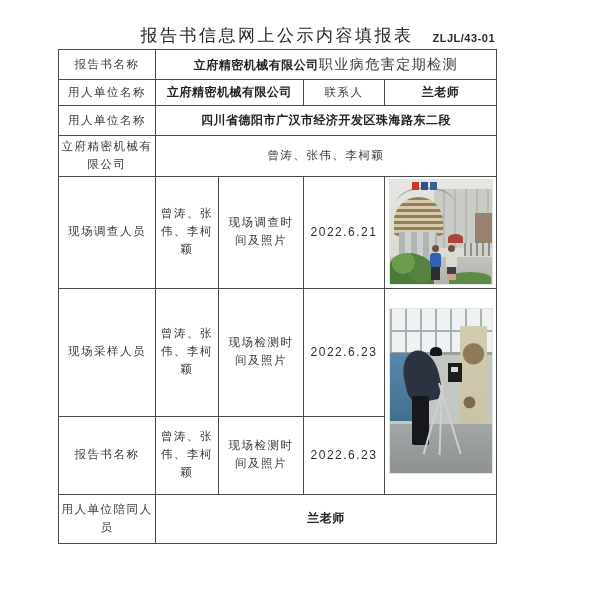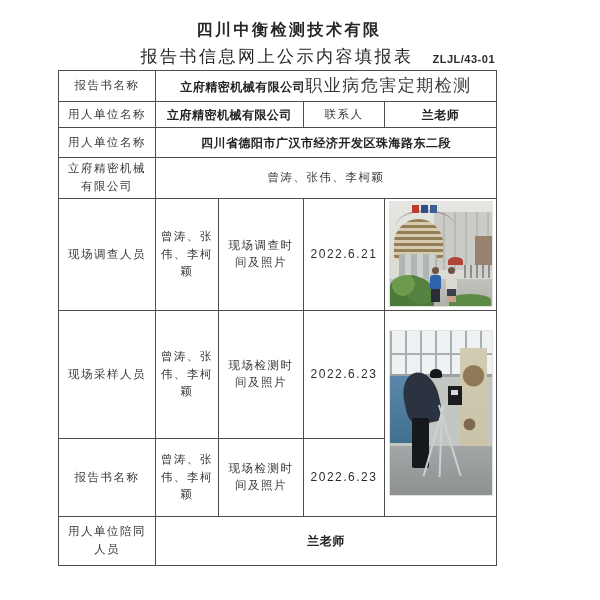--- a/index.html
+++ b/index.html
@@ -41,41 +41,41 @@
   }
   td {
     border: 1px solid #4c4c4c;
     text-align: center; vertical-align: middle;
     word-break: break-all;
     line-height: 1.55;
   }
   .lbl {
     font-family: "Liberation Serif", "DejaVu Serif", serif;
     font-size: 11.5px; letter-spacing: 1.5px; color: #3a3a3a;
-    padding: 2px 8px;
+    padding: 2px 2px;
   }
   .val-bold {
     font-size: 12px; font-weight: bold; letter-spacing: 0.5px; color: #222;
     padding: 2px 4px;
   }
   .val-serif {
     font-family: "Liberation Serif", "DejaVu Serif", serif;
     font-size: 11.5px; letter-spacing: 1.5px; color: #3a3a3a;
     padding: 2px 4px;
   }
   .members { padding: 2px 4px; }
   .timecell { padding: 2px 9px; }
   .datecell {
     font-size: 12px; letter-spacing: 1.5px; color: #2c2c2c; padding: 2px 2px;
   }
   .mixed { padding: 2px 4px; }
   .mixed .part-bold { font-size: 12px; font-weight: bold; color: #222; letter-spacing: 0.5px; }
   .mixed .part-serif {
     font-family: "Liberation Serif", "DejaVu Serif", serif;
-    font-size: 17px; letter-spacing: 1.5px; color: #3a3a3a;
+    font-size: 14px; letter-spacing: 1.5px; color: #3a3a3a;
   }
   .photocell { vertical-align: middle; padding: 0; }
 
   
   .photo { position: relative; overflow: hidden; margin: 0 auto; box-shadow: 0 0 0 1px #e3e3e3; }
   .photo1 { width: 102px; height: 104px; background: linear-gradient(#e6e6e2, #dcdcd6 60%); }
   .p1-panels { position: absolute; left: 44%; top: 9%; right: 0; height: 56%;
     background: repeating-linear-gradient(90deg, #cbcbc7 0 9px, #b9b9b5 9px 11px); }
   .p1-arcs { position: absolute; left: 6%; top: 7%; width: 58%; height: 16%;
     border-top: 2px solid #7d7d79; border-radius: 50% 50% 0 0 / 100% 100% 0 0; opacity: .55; }
@@ -142,21 +142,20 @@
   .leg-a { left: 48%; top: 45%; height: 74px; transform: rotate(-17deg); }
   .leg-b { left: 52%; top: 45%; height: 74px; transform: rotate(16deg); }
   .leg-c { left: 50%; top: 46%; height: 70px; transform: rotate(2deg); }
 </style>
 </head>
 <body>
 
 <div class="sheet">
 
   <div class="title-block">
-    <div class="title-line1">四川中衡检测技术有限</div>
     <div class="title-line2-row">
       <div class="title-line2">报告书信息网上公示内容填报表</div>
       <div class="doc-code">ZLJL/43-01</div>
     </div>
   </div>
 
   <table class="form">
     <colgroup>
       <col style="width:97px">
         <col style="width:63px">

